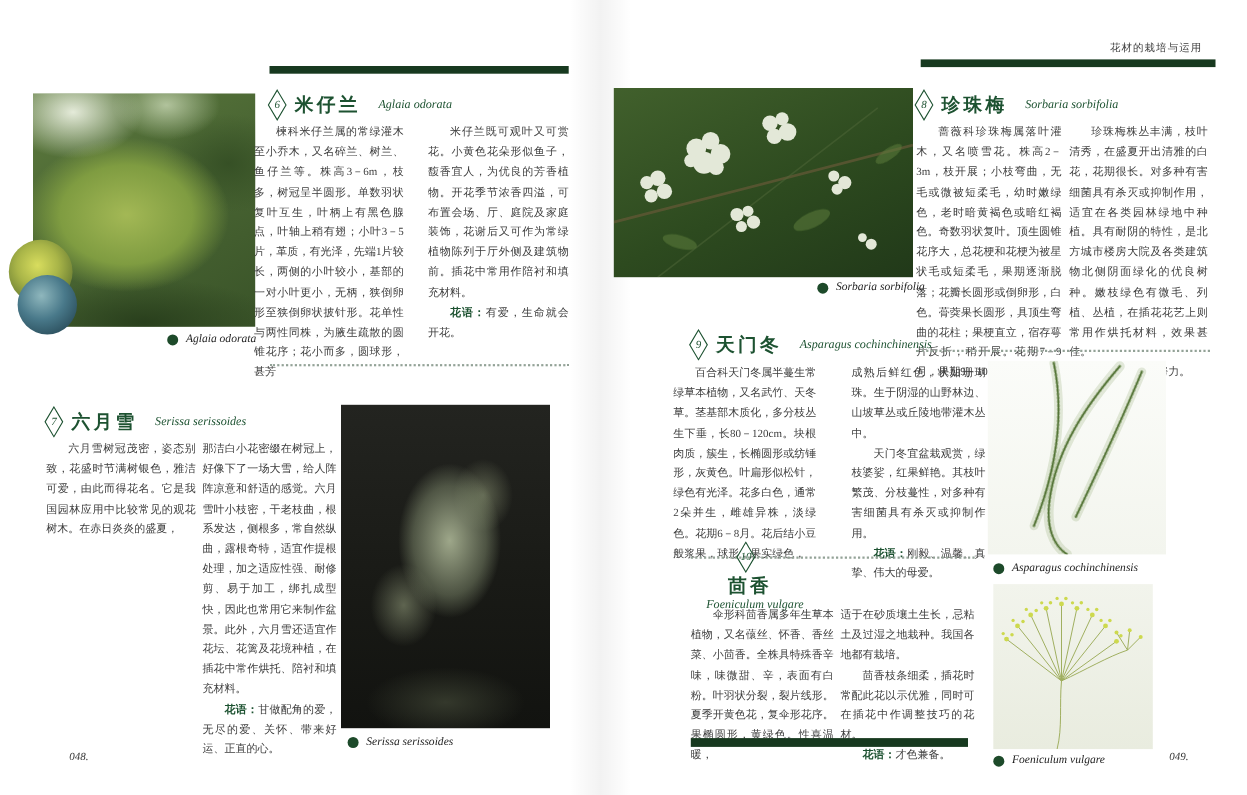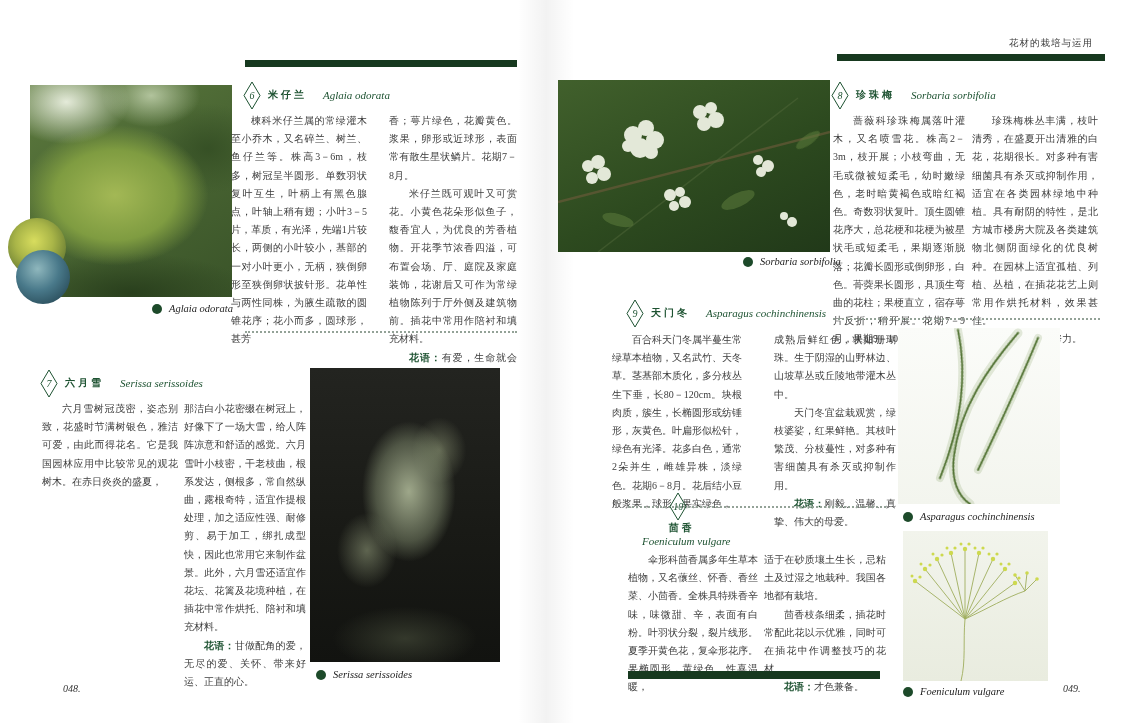--- a/index.html
+++ b/index.html
@@ -8,21 +8,21 @@
   .gutter{position:absolute;left:518px;top:0;width:56px;height:723px;
           background:linear-gradient(90deg,rgba(0,0,0,0) 0%,rgba(0,0,0,0.05) 50%,rgba(0,0,0,0) 100%);}
   .greenbar{position:absolute;height:7px;background:#17391f;}
   .runhead{position:absolute;left:880px;top:37px;width:213px;text-align:right;
            font-size:9.5px;color:#3a3a3a;letter-spacing:1px;font-family:"Liberation Sans",sans-serif;}
   
   .sec-head{position:absolute;display:flex;align-items:center;height:30px;}
   .diamond{position:relative;width:18px;height:29px;flex:0 0 auto;}
   .diamond .num{position:absolute;inset:0;display:flex;align-items:center;justify-content:center;
                 font-style:italic;font-size:10px;color:#1d5231;}
-  .cn-title{margin-left:7px;font-weight:bold;font-size:10px;color:#1d5231;letter-spacing:3px;
+  .cn-title{margin-left:7px;font-weight:bold;font-size:17px;color:#1d5231;letter-spacing:3px;
             font-family:"Liberation Sans",sans-serif;}
   .latin-title{margin-left:16px;font-style:italic;font-size:11px;color:#1d5231;}
   
   .col{position:absolute;text-align:justify;font-size:10px;line-height:18.2px;color:#3c3c3c;}
   .col p{margin:0;text-indent:2em;}
   .col p.cont{text-indent:0;}
   .fl-label{font-weight:bold;color:#1d5231;}
   .dotted{position:absolute;height:0;border-top:2px dotted #93a297;}
   
   .photo{position:absolute;overflow:hidden;}
@@ -79,21 +79,20 @@
         </svg>
       <span class="num">6</span>
     </span>
     <span class="cn-title">米仔兰</span>
     <span class="latin-title">Aglaia odorata</span>
   </div>
   <div class="col" style="left:231px;top:112px;width:136px;height:222px;">
     <p>楝科米仔兰属的常绿灌木至小乔木，又名碎兰、树兰、鱼仔兰等。株高3－6m，枝多，树冠呈半圆形。单数羽状复叶互生，叶柄上有黑色腺点，叶轴上稍有翅；小叶3－5片，革质，有光泽，先端1片较长，两侧的小叶较小，基部的一对小叶更小，无柄，狭倒卵形至狭倒卵状披针形。花单性与两性同株，为腋生疏散的圆锥花序；花小而多，圆球形，甚芳</p>
   </div>
   <div class="col" style="left:389px;top:112px;width:128px;height:222px;">
-    <p class="cont">香；萼片绿色，花瓣黄色。浆果，卵形或近球形，表面常有散生星状鳞片。花期7－8月。</p>
     <p>米仔兰既可观叶又可赏花。小黄色花朵形似鱼子，馥香宜人，为优良的芳香植物。开花季节浓香四溢，可布置会场、厅、庭院及家庭装饰，花谢后又可作为常绿植物陈列于厅外侧及建筑物前。插花中常用作陪衬和填充材料。</p>
     <p><span class="fl-label">花语：</span><span>有爱，生命就会开花。</span></p>
   </div>
   <div class="dotted" style="left:245px;top:331px;width:272px;"></div>
 
   <div class="sec-head" style="left:40px;top:368px;">
     <span class="diamond">
       <svg width="18" height="29" viewBox="0 0 18 29">
           <path d="M9 1 L17 14.5 L9 28 L1 14.5 Z" fill="none" stroke="#1d5231" stroke-width="1"></path>
         </svg>
@@ -169,21 +168,21 @@
         </svg>
       <span class="num">8</span>
     </span>
     <span class="cn-title">珍珠梅</span>
     <span class="latin-title">Sorbaria sorbifolia</span>
   </div>
   <div class="col" style="left:833px;top:112px;width:132px;height:206px;">
     <p>蔷薇科珍珠梅属落叶灌木，又名喷雪花。株高2－3m，枝开展；小枝弯曲，无毛或微被短柔毛，幼时嫩绿色，老时暗黄褐色或暗红褐色。奇数羽状复叶。顶生圆锥花序大，总花梗和花梗为被星状毛或短柔毛，果期逐渐脱落；花瓣长圆形或倒卵形，白色。蓇葖果长圆形，具顶生弯曲的花柱；果梗直立，宿存萼片反折，稍开展。花期7－9月，果期9－10月。</p>
   </div>
   <div class="col" style="left:972px;top:112px;width:126px;height:195px;">
-    <p>珍珠梅株丛丰满，枝叶清秀，在盛夏开出清雅的白花，花期很长。对多种有害细菌具有杀灭或抑制作用，适宜在各类园林绿地中种植。具有耐阴的特性，是北方城市楼房大院及各类建筑物北侧阴面绿化的优良树种。在园林上适宜孤植、列植、丛植，在插花花艺上则常用作烘托材料，效果甚佳。</p>
+    <p>珍珠梅株丛丰满，枝叶清秀，在盛夏开出清雅的白花，花期很长。对多种有害细菌具有杀灭或抑制作用，适宜在各类园林绿地中种植。具有耐阴的特性，是北方城市楼房大院及各类建筑物北侧阴面绿化的优良树种。嫩枝绿色有微毛、列植、丛植，在插花花艺上则常用作烘托材料，效果甚佳。</p>
     <p><span class="fl-label">花语：</span><span>友谊、努力。</span></p>
   </div>
   <div class="dotted" style="left:833px;top:318px;width:267px;"></div>
 
   <div class="sec-head" style="left:626px;top:298px;">
     <span class="diamond">
       <svg width="18" height="29" viewBox="0 0 18 29">
           <path d="M9 1 L17 14.5 L9 28 L1 14.5 Z" fill="none" stroke="#1d5231" stroke-width="1"></path>
         </svg>
       <span class="num">9</span>

